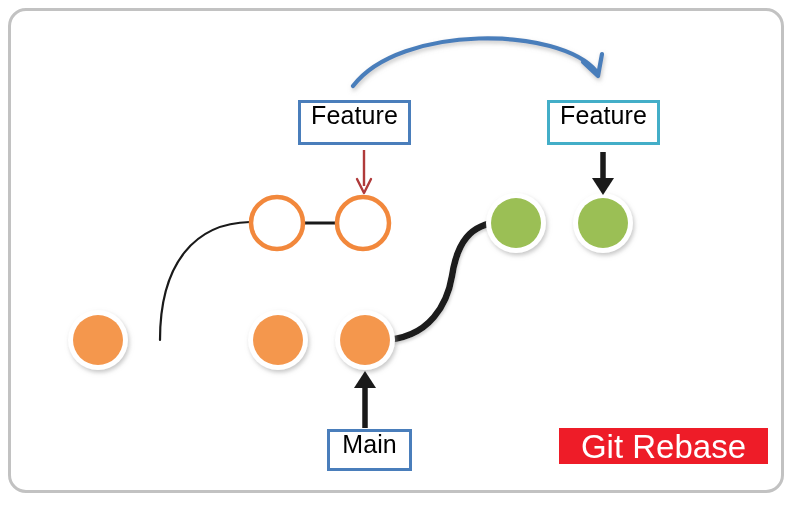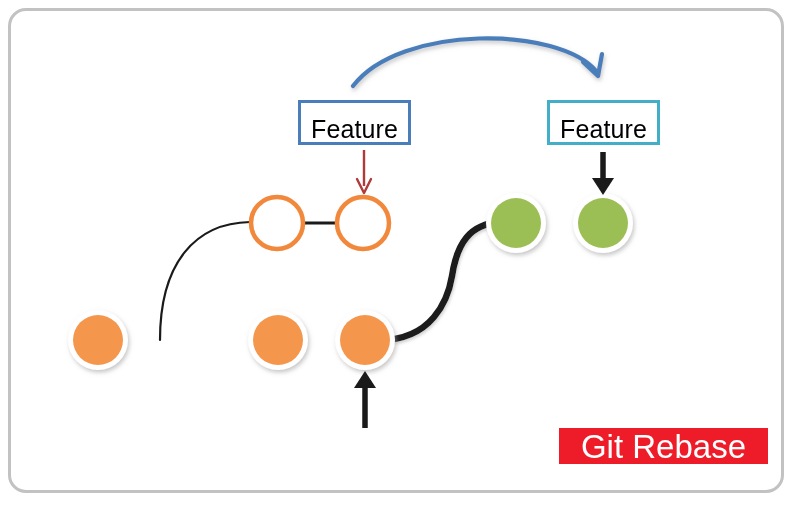--- a/index.html
+++ b/index.html
@@ -35,21 +35,21 @@
     top: 0;
     width: 800px;
     height: 509px;
   }
   
   .label-box {
     position: absolute;
     box-sizing: border-box;
     background: #ffffff;
     display: flex;
-    align-items: flex-end;
+    align-items: flex-start;
     justify-content: center;
     color: #000000;
     font-size: 25px;
     line-height: 1;
     letter-spacing: 0.1px;
     white-space: nowrap;
   }
   #feature-box-before {
     left: 298px;
     top: 100px;
@@ -179,18 +179,21 @@
   </svg>
 
   <div class="label-box" id="feature-box-before">
     <span>Feature</span>
   </div>
 
   <div class="label-box" id="feature-box-after">
     <span>Feature</span>
   </div>
 
+  <div class="label-box" id="main-box">
+    <span>Main</span>
+  </div>
 
   <div id="git-rebase-badge">
     <span>Git Rebase</span>
   </div>
 
 </div>
 
 </body></html>

